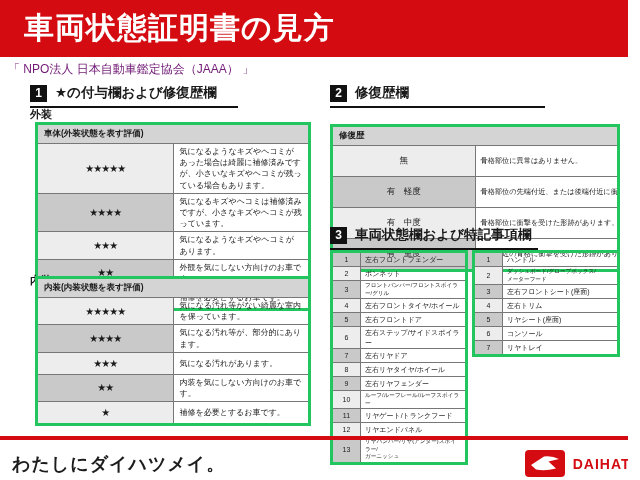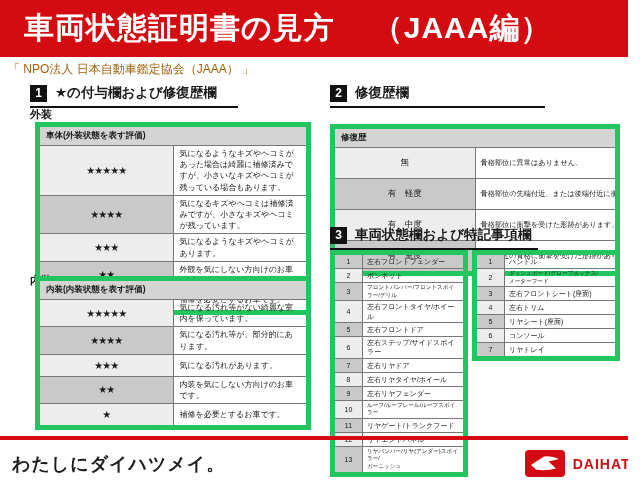--- a/index.html
+++ b/index.html
@@ -5,40 +5,40 @@
   html,body{margin:0;padding:0;background:#fff;}
   .page{position:relative;width:628px;height:480px;background:#fff;overflow:hidden;
         font-family:"Liberation Sans","DejaVu Sans",sans-serif;color:#1a1a1a;}
 
   
   .banner{position:absolute;left:0;top:0;width:640px;height:57px;background:#d40b10;
           display:flex;align-items:center;}
   .banner-title{color:#fff;font-weight:bold;font-size:30px;margin-left:24px;letter-spacing:1px;}
   .banner-edition{color:#fff;font-weight:bold;font-size:30px;margin-left:38px;letter-spacing:1px;}
 
-  .subtitle{position:absolute;left:8px;top:61px;font-size:12px;color:#a16207;}
+  .subtitle{position:absolute;left:8px;top:61px;font-size:12px;color:#701a75;}
 
   
   .sec-head{position:absolute;display:flex;align-items:center;gap:8px;
             border-bottom:2.5px solid #111;padding-bottom:4px;}
   .sec-num{width:17px;height:17px;background:#111;color:#fff;font-weight:bold;font-size:12px;
            display:flex;align-items:center;justify-content:center;flex:0 0 auto;}
   .sec-title{font-weight:bold;font-size:13.5px;white-space:nowrap;}
   #sec1-head{left:30px;top:84px;width:208px;}
   #sec2-head{left:330px;top:84px;width:215px;}
   #sec3-head{left:330px;top:226px;width:208px;}
 
   .zone-label{position:absolute;font-weight:bold;font-size:11px;}
   #ext-label{left:30px;top:107px;}
   #int-label{left:30px;top:273px;}
 
   
   table{border-collapse:collapse;table-layout:fixed;}
   td{border:1px solid #777;vertical-align:middle;}
-  table{border:5px solid #22c55e;}
+  table{border:3px solid #22c55e;}
   .thead-cell{background:#d4d4d4;font-weight:bold;font-size:8.5px;padding:3px 6px;height:12px;}
 
   
   .star-table{position:absolute;width:276px;}
   #ext-table{left:35px;top:122px;}
   #int-table{left:35px;top:276px;}
   .star-cell{width:52px;text-align:center;font-size:10px;letter-spacing:-1px;padding:2px 1px;}
   .star-desc{font-size:8px;line-height:1.4;padding:2px 6px;height:17px;}
   .star-table tbody tr:nth-child(odd) .star-cell{background:#ededed;}
   .star-table tbody tr:nth-child(even) .star-cell{background:#c9c9c9;}
@@ -68,21 +68,20 @@
   .brandrow{display:flex;align-items:center;gap:8px;}
   .brand-text{color:#d40b10;font-weight:bold;font-size:14px;letter-spacing:1px;}
 </style>
 </head>
 <body>
 
 <div class="page">
 
   <div class="banner">
     <span class="banner-title">車両状態証明書の見方</span>
-    <span class="banner-edition">（JAAA編）</span>
   </div>
 
   <div class="subtitle">「 NPO法人 日本自動車鑑定協会（JAAA） 」</div>
 
   <div class="sec-head" id="sec1-head">
     <span class="sec-num">1</span>
     <span class="sec-title">★の付与欄および修復歴欄</span>
   </div>
 
   <div class="zone-label" id="ext-label">外装</div>

